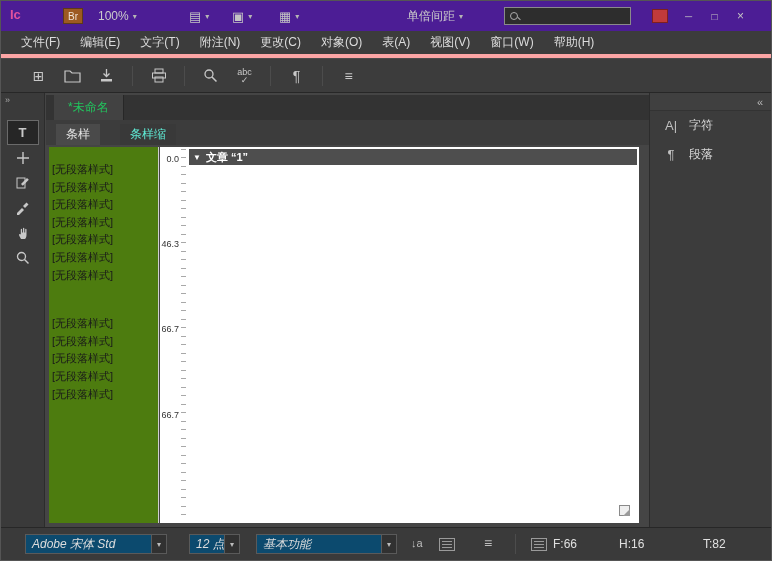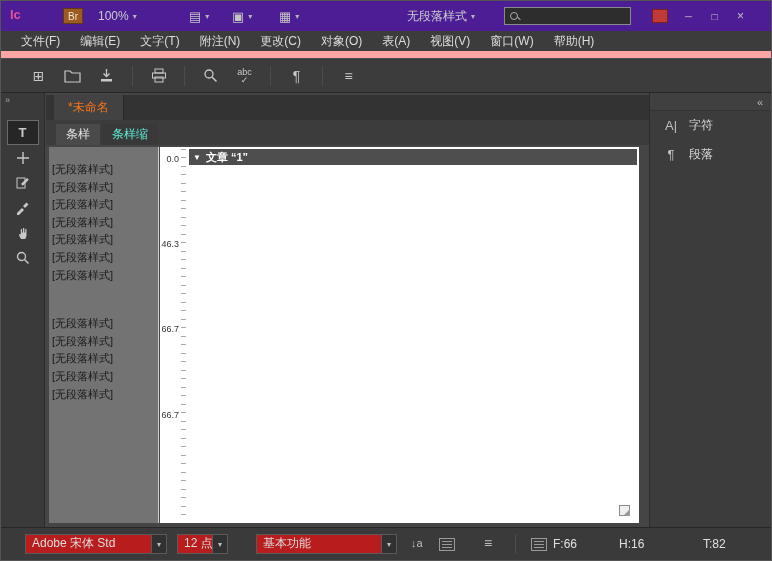--- a/index.html
+++ b/index.html
@@ -15,21 +15,21 @@
   .caret { font-size:8px; color:#b5b5b5; }
   .tb-icon { font-size:13px; color:#c4c4c4; }
   .searchbox { position:absolute; left:503px; top:6px; width:127px; height:18px; background:#2d2d2d; border:1px solid #8a8a8a; display:flex; align-items:center; padding:0 5px; gap:5px; }
   .searchbox input { flex:1; background:transparent; border:none; outline:none; color:#ddd; font-size:11px; width:90px; }
   .mag { display:inline-block; width:8px; height:8px; border:1px solid #aaa; border-radius:50%; position:relative; flex:none; }
   .mag::after { content:""; position:absolute; width:4px; height:1px; background:#aaa; right:-4px; bottom:0; transform:rotate(45deg); }
   .winbtn { position:absolute; top:7px; width:23px; height:16px; display:flex; align-items:center; justify-content:center; color:#c4c4c4; font-size:10px; }
   .winbtn.red { left:651px; top:8px; width:16px; height:14px; background:#c03a3a; border:1px solid #7e1f1f; }
 
   
-  .menubar { position:absolute; top:30px; left:0; right:0; height:27px; background:#3c3c3c; border-bottom:7px solid #fca5a5; display:flex; align-items:center; padding-left:10px; }
+  .menubar { position:absolute; top:30px; left:0; right:0; height:27px; background:#3c3c3c; border-bottom:4px solid #fca5a5; display:flex; align-items:center; padding-left:10px; }
   .menu-item { padding:0 10px; font-size:12px; color:#dcdcdc; height:27px; line-height:27px; }
 
   
   .toolbar { position:absolute; top:57px; left:0; right:0; height:35px; background:#3c3c3c; border-top:1px solid #4a4a4a; border-bottom:1px solid #272727; display:flex; align-items:center; padding-left:26px; gap:11px; }
   .tbtn { width:23px; height:24px; display:flex; align-items:center; justify-content:center; color:#c8c8c8; font-size:14px; }
   .tsep { width:1px; height:20px; background:#2c2c2c; border-right:1px solid #4c4c4c; margin:0 3px; }
   .spell { display:flex; flex-direction:column; align-items:center; font-size:9px; line-height:8px; color:#c8c8c8; }
 
   
   .workspace { position:absolute; top:92px; left:0; right:0; bottom:33px; background:#454545; }
@@ -37,27 +37,27 @@
   
   .toolstrip { position:absolute; left:0; top:0; bottom:0; width:44px; background:#3a3a3a; border-right:1px solid #2c2c2c; }
   .strip-head { height:14px; color:#aaa; font-size:9px; padding:2px 4px; }
   .tool { width:30px; height:23px; margin:2px auto; display:flex; align-items:center; justify-content:center; color:#c8c8c8; font-size:13px; font-weight:bold; }
   .tool.selected { background:#262626; outline:1px solid #6a6a6a; }
   .tool svg { display:block; }
 
   
   .center { position:absolute; left:45px; top:0; bottom:0; width:605px; }
   .tabbar { position:absolute; top:2px; left:0; right:0; height:25px; background:#333333; }
-  .doctab { position:absolute; left:8px; top:0; height:25px; padding:0 14px; background:#424242; color:#f97316; font-size:12px; line-height:25px; border-right:1px solid #272727; }
-  .paneltabs { position:absolute; top:27px; left:0; right:0; height:25px; background:#3c3c3c; display:flex; align-items:flex-end; padding-left:10px; gap:2px; }
+  .doctab { position:absolute; left:8px; top:0; height:25px; padding:0 14px; background:#424242; color:#22c55e; font-size:12px; line-height:25px; border-right:1px solid #272727; }
+  .paneltabs { position:absolute; top:27px; left:0; right:0; height:25px; background:#3c3c3c; display:flex; align-items:flex-end; padding-left:10px; gap:20px; }
   .ptab { height:21px; line-height:21px; padding:0 10px; font-size:12px; color:#e2e2e2; background:#4a4a4a; }
   .ptab.inactive { background:#393939; color:#5eead4; }
 
   .galleyrow { position:absolute; top:54px; left:3px; width:590px; bottom:4px; }
-  .styles-col { position:absolute; left:0; top:0; bottom:0; width:110px; background:#737373; border-right:1px solid #cfcfcf; overflow:hidden; }
+  .styles-col { position:absolute; left:0; top:0; bottom:0; width:110px; background:#4d7c0f; border-right:1px solid #cfcfcf; overflow:hidden; }
   .style-row { height:17.6px; line-height:17.6px; font-size:11px; color:#1a1a1a; padding-left:3px; white-space:nowrap; }
   .grp1 { margin-top:14px; } .grp2 { margin-top:31px; }
 
   .ruler-col { position:absolute; left:111px; top:0; bottom:0; width:27px; background:#ffffff; }
   .ruler-num { position:absolute; right:8px; font-size:9px; color:#333; }
   .ticks { position:absolute; right:1px; top:2px; bottom:2px; width:5px; background:repeating-linear-gradient(to bottom, #a8a8a8 0 1px, transparent 1px 8.5px); }
 
   .story { position:absolute; left:138px; right:0; top:0; bottom:0; background:#ffffff; }
   .story-header { margin:2px 2px 0 2px; height:16px; background:#4e4e4e; color:#ffffff; display:flex; align-items:center; gap:5px; padding-left:4px; font-size:11px; font-weight:bold; }
   .story-collapse { font-size:8px; color:#fff; }
@@ -65,21 +65,21 @@
   .curl::after { content:""; position:absolute; right:-1px; bottom:-1px; border-style:solid; border-width:0 0 7px 7px; border-color:transparent transparent #9a9a9a transparent; }
 
   
   .rightpanel { position:absolute; right:0; top:0; bottom:0; width:122px; background:#3c3c3c; border-left:1px solid #2c2c2c; }
   .rp-head { height:18px; display:flex; justify-content:flex-end; align-items:center; padding-right:8px; color:#b8b8b8; font-size:11px; border-bottom:1px solid #333; background:#404040; }
   .rp-item { display:flex; align-items:center; gap:9px; height:29px; padding-left:12px; color:#d8d8d8; font-size:12px; }
   .rp-icon { width:18px; text-align:center; color:#c0c0c0; font-size:13px; }
 
   
   .statusbar { position:absolute; left:0; bottom:0; right:0; height:33px; background:#3a3a3a; border-top:1px solid #272727; }
-  .combo { position:absolute; top:6px; height:20px; background:#b91c1c; border:1px solid #5a5a5a; color:#dddddd; font-size:12px; display:flex; align-items:flex-start; }
+  .combo { position:absolute; top:6px; height:20px; background:#0c4a6e; border:1px solid #5a5a5a; color:#dddddd; font-size:12px; display:flex; align-items:center;font-style:italic; }
   .combo .val { flex:1; padding:0 6px; white-space:nowrap; overflow:hidden; }
   .combo .arrow { width:15px; align-self:stretch; border-left:1px solid #5a5a5a; display:flex; align-items:center; justify-content:center; color:#bbb; font-size:8px; background:#313131; }
   .sb-icon { position:absolute; top:9px; color:#bdbdbd; font-size:12px; }
   .lines-box { position:absolute; top:10px; width:16px; height:13px; border:1px solid #9a9a9a; padding:2px; }
   .lines-box::before { content:""; display:block; height:100%; background:repeating-linear-gradient(to bottom, #9a9a9a 0 1px, transparent 1px 3px); }
   .sb-sep { position:absolute; top:6px; width:1px; height:20px; background:#272727; border-right:1px solid #4c4c4c; }
   .counter { position:absolute; top:9px; color:#e0e0e0; font-size:12px; }
 </style>
 </head>
 <body>
@@ -99,21 +99,21 @@
     </div>
     <div class="tb-dd" style="left:231px">
       <span class="tb-icon">▣</span>
       <span class="caret">▾</span>
     </div>
     <div class="tb-dd" style="left:278px">
       <span class="tb-icon">▦</span>
       <span class="caret">▾</span>
     </div>
     <div class="tb-dd" style="left:406px">
-      <span>无段落样式</span>
+      <span>单倍间距</span>
       <span class="caret">▾</span>
     </div>
     <div class="searchbox">
       <span class="mag"></span>
       <input placeholder="" style="">
     </div>
     <span class="winbtn red"></span>
     <span class="winbtn" style="left:676px">─</span>
     <span class="winbtn" style="left:702px">□</span>
     <span class="winbtn" style="left:728px; font-size:12px">×</span>
@@ -270,21 +270,21 @@
         <span>段落</span>
       </div>
     </div>
   </div>
 
   <div class="statusbar">
     <div class="combo" style="left:24px;width:142px">
       <span class="val">Adobe 宋体 Std</span>
       <span class="arrow">▾</span>
     </div>
-    <div class="combo" style="left:176px;width:51px">
+    <div class="combo" style="left:188px;width:51px">
       <span class="val">12 点</span>
       <span class="arrow">▾</span>
     </div>
     <div class="combo" style="left:255px;width:141px">
       <span class="val">基本功能</span>
       <span class="arrow">▾</span>
     </div>
     <span class="sb-icon" style="left:410px;font-size:11px">↓a</span>
     <span class="lines-box" style="left:438px"></span>
     <span class="sb-icon" style="left:483px;font-size:14px;top:7px">≡</span>

